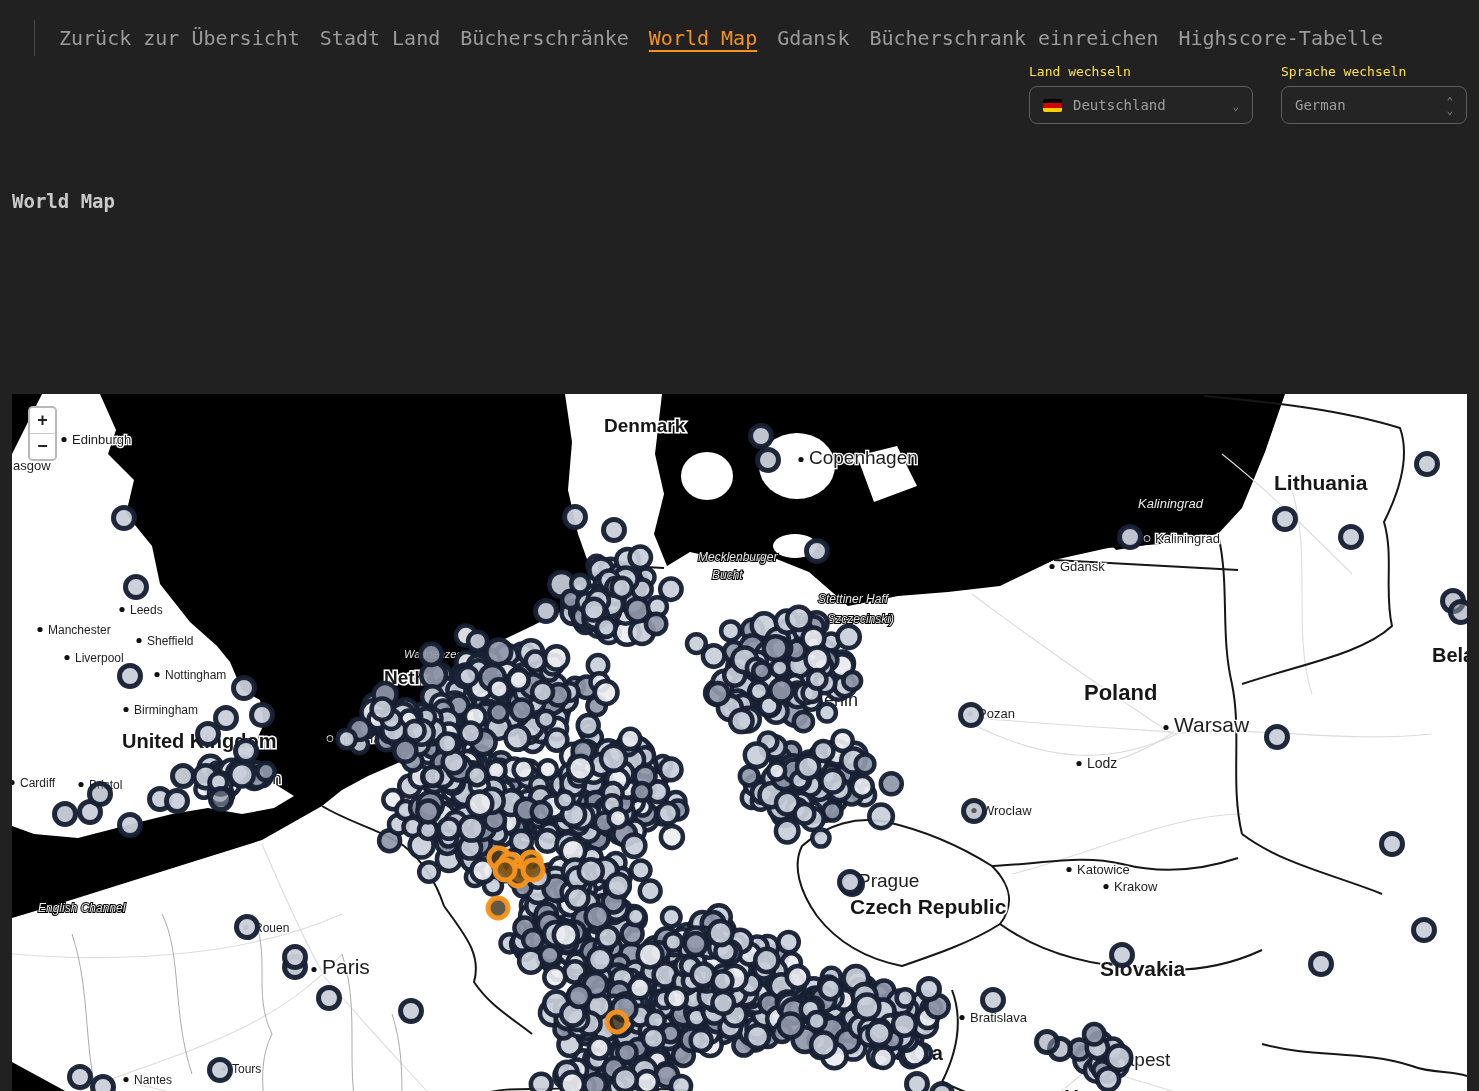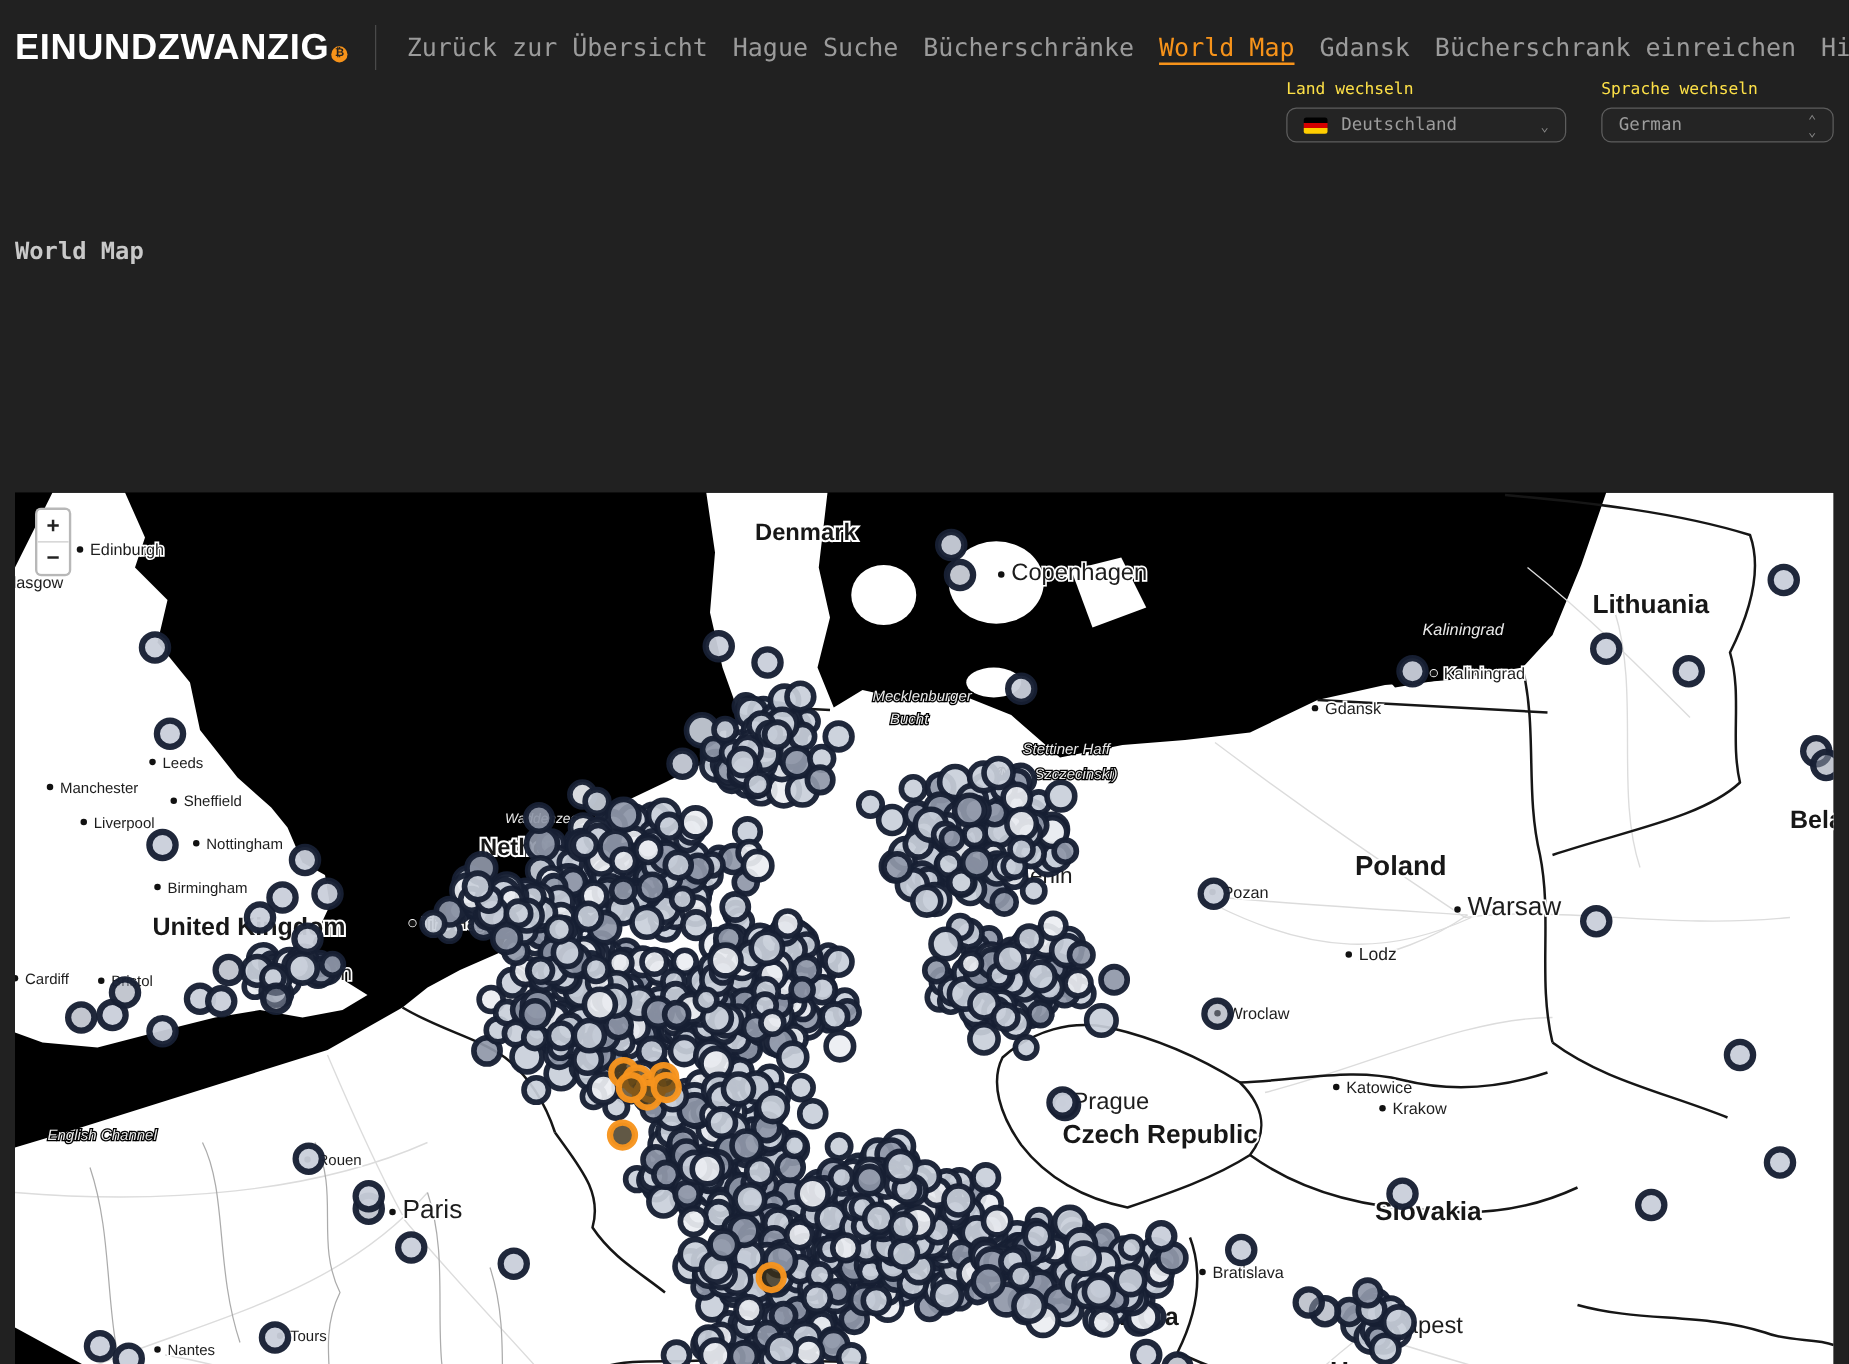--- a/index.html
+++ b/index.html
@@ -6,21 +6,21 @@
   .header{position:relative;height:162px;}
   .brand-row{position:absolute;left:12px;top:20px;display:flex;align-items:center;}
   .logo{color:#ffffff;font-family:"Liberation Sans",sans-serif;font-weight:900;font-size:29px;letter-spacing:.5px;white-space:nowrap;}
   .logo-badge{display:inline-block;width:13px;height:13px;background:#f7931a;border-radius:50%;color:#212121;font-size:9px;line-height:13px;text-align:center;font-weight:bold;margin-left:2px;vertical-align:2px;font-family:"DejaVu Sans",sans-serif;}
   .divider{width:1px;height:36px;background:#4a4a4a;margin:0 14px 0 22px;}
   nav.main-nav{display:flex;align-items:center;white-space:nowrap;}
   nav.main-nav a{color:#9b9b9b;text-decoration:none;font-size:20px;padding:0 10px;}
   nav.main-nav a.active{color:#f7931a;text-decoration:underline;text-underline-offset:5px;text-decoration-thickness:1.5px;}
   .controls{position:absolute;right:12px;top:64px;display:flex;gap:28px;}
   .select-group label{display:block;font-size:13px;color:#fde047;margin-bottom:7px;}
-  .select{box-sizing:border-box;height:28px;border:1px solid #5d5d5d;border-radius:8px;background:#242424;display:flex;align-items:center;padding:0 13px;color:#9e9e9e;font-size:14px;cursor:pointer;}
+  .select{box-sizing:border-box;height:38px;border:1px solid #5d5d5d;border-radius:8px;background:#242424;display:flex;align-items:center;padding:0 13px;color:#9e9e9e;font-size:14px;cursor:pointer;}
   .select.country{width:224px;}
   .select.language{width:186px;text-align:right;}
   .flag-de{width:19px;height:13px;border-radius:2px;margin-right:11px;background:linear-gradient(#000 33%,#d40000 33% 66%,#ffce00 66%);flex:none;}
   .chev{margin-left:auto;color:#8a8a8a;font-size:11px;line-height:1;display:flex;flex-direction:column;align-items:center;}
   .chev span{display:block;height:9px;}
   .page-title{color:#c9c9c9;font-size:19px;font-weight:bold;margin:0;position:absolute;left:12px;top:190px;}
   .map-wrap{position:relative;margin:232px 12px 0 12px;height:836px;background:#000;overflow:hidden;}
   .map-wrap svg{position:absolute;left:0;top:0;width:100%;height:100%;display:block;}
   .lbl-country{font-family:"Liberation Sans",sans-serif;font-weight:bold;fill:#171717;stroke:#ffffff;stroke-width:3.2px;paint-order:stroke;}
   .lbl-city{font-family:"Liberation Sans",sans-serif;fill:#1d1d1d;stroke:#ffffff;stroke-width:2.6px;paint-order:stroke;}
@@ -28,25 +28,24 @@
   .city-dot{fill:#111;stroke:#fff;stroke-width:1.4;paint-order:stroke;}
   .zoom-ctl{position:absolute;top:12px;left:16px;width:25px;border:2px solid rgba(0,0,0,.28);border-radius:5px;overflow:hidden;z-index:6;background:#fff;}
   .zoom-btn{width:100%;height:25px;background:#fff;color:#222;font-family:"Liberation Sans",sans-serif;font-weight:bold;font-size:18px;line-height:25px;text-align:center;cursor:pointer;user-select:none;}
   .zoom-btn + .zoom-btn{border-top:1px solid #ccc;}
 </style>
 </head>
 <body>
 
 <div class="header">
   <div class="brand-row">
-    <div class="logo"><span>EINUNDZWANZIG</span><span class="logo-badge">₿</span></div>
     <div class="divider"></div>
     <nav class="main-nav">
         <a href="#" class="">Zurück zur Übersicht</a>
-        <a href="#" class="">Hague Suche</a>
+        <a href="#" class="">Stadt Land</a>
         <a href="#" class="">Bücherschränke</a>
         <a href="#" class="active">World Map</a>
         <a href="#" class="">Gdansk</a>
         <a href="#" class="">Bücherschrank einreichen</a>
         <a href="#" class="">Highscore-Tabelle</a>
       </nav>
   </div>
   <div class="controls">
     <div class="select-group">
       <label>Land wechseln</label>

